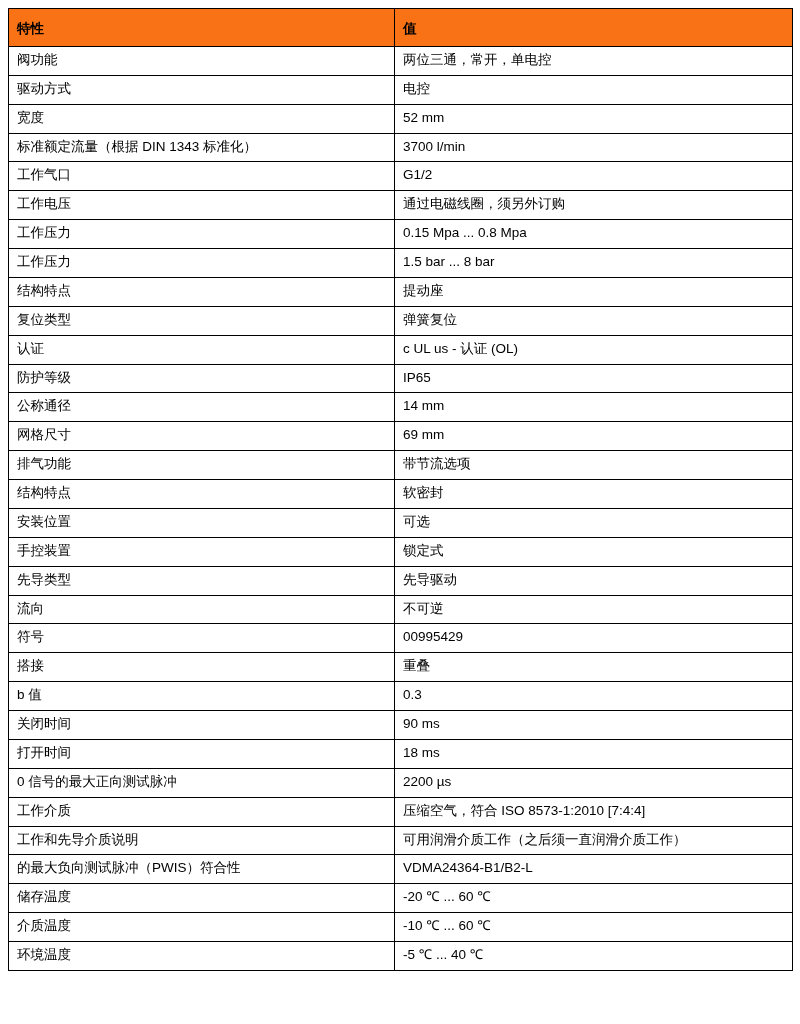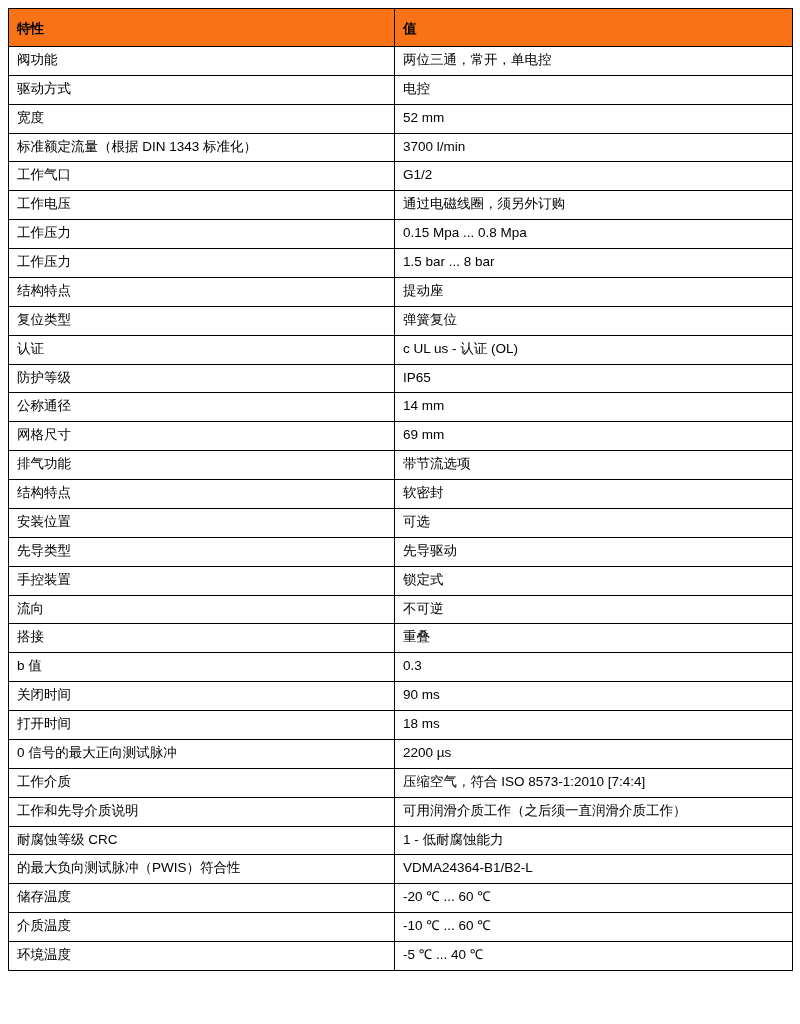--- a/index.html
+++ b/index.html
@@ -132,32 +132,36 @@
         </tr>
         <tr>
           <td class="prop">结构特点</td>
           <td class="val">软密封</td>
         </tr>
         <tr>
           <td class="prop">安装位置</td>
           <td class="val">可选</td>
         </tr>
         <tr>
+          <td class="prop">手控装置</td>
+          <td class="val">锁定式</td>
+        </tr>
+        <tr>
           <td class="prop">先导类型</td>
           <td class="val">先导驱动</td>
         </tr>
         <tr>
-          <td class="prop">手控装置</td>
-          <td class="val">锁定式</td>
-        </tr>
-        <tr>
           <td class="prop">流向</td>
           <td class="val">不可逆</td>
         </tr>
         <tr>
+          <td class="prop">符号</td>
+          <td class="val">00995429</td>
+        </tr>
+        <tr>
           <td class="prop">搭接</td>
           <td class="val bold">重叠</td>
         </tr>
         <tr>
           <td class="prop">b 值</td>
           <td class="val">0.3</td>
         </tr>
         <tr>
           <td class="prop">关闭时间</td>
           <td class="val">90 ms</td>
@@ -170,24 +174,20 @@
           <td class="prop">0 信号的最大正向测试脉冲</td>
           <td class="val">2200 µs</td>
         </tr>
         <tr>
           <td class="prop">工作介质</td>
           <td class="val">压缩空气，符合 ISO 8573-1:2010 [7:4:4]</td>
         </tr>
         <tr>
           <td class="prop">工作和先导介质说明</td>
           <td class="val">可用润滑介质工作（之后须一直润滑介质工作）</td>
-        </tr>
-        <tr>
-          <td class="prop">耐腐蚀等级 CRC</td>
-          <td class="val">1 - 低耐腐蚀能力</td>
         </tr>
         <tr>
           <td class="prop">的最大负向测试脉冲（PWIS）符合性</td>
           <td class="val">VDMA24364-B1/B2-L</td>
         </tr>
         <tr>
           <td class="prop">储存温度</td>
           <td class="val">-20 ℃ ... 60 ℃</td>
         </tr>
         <tr>

